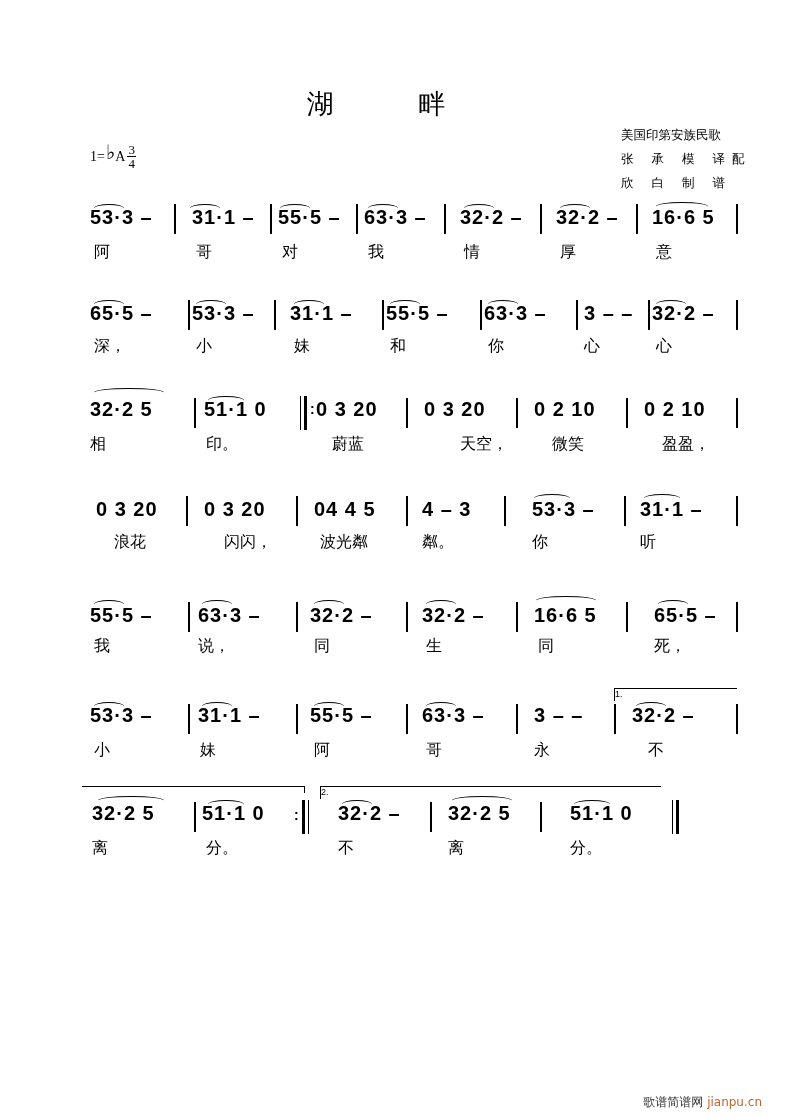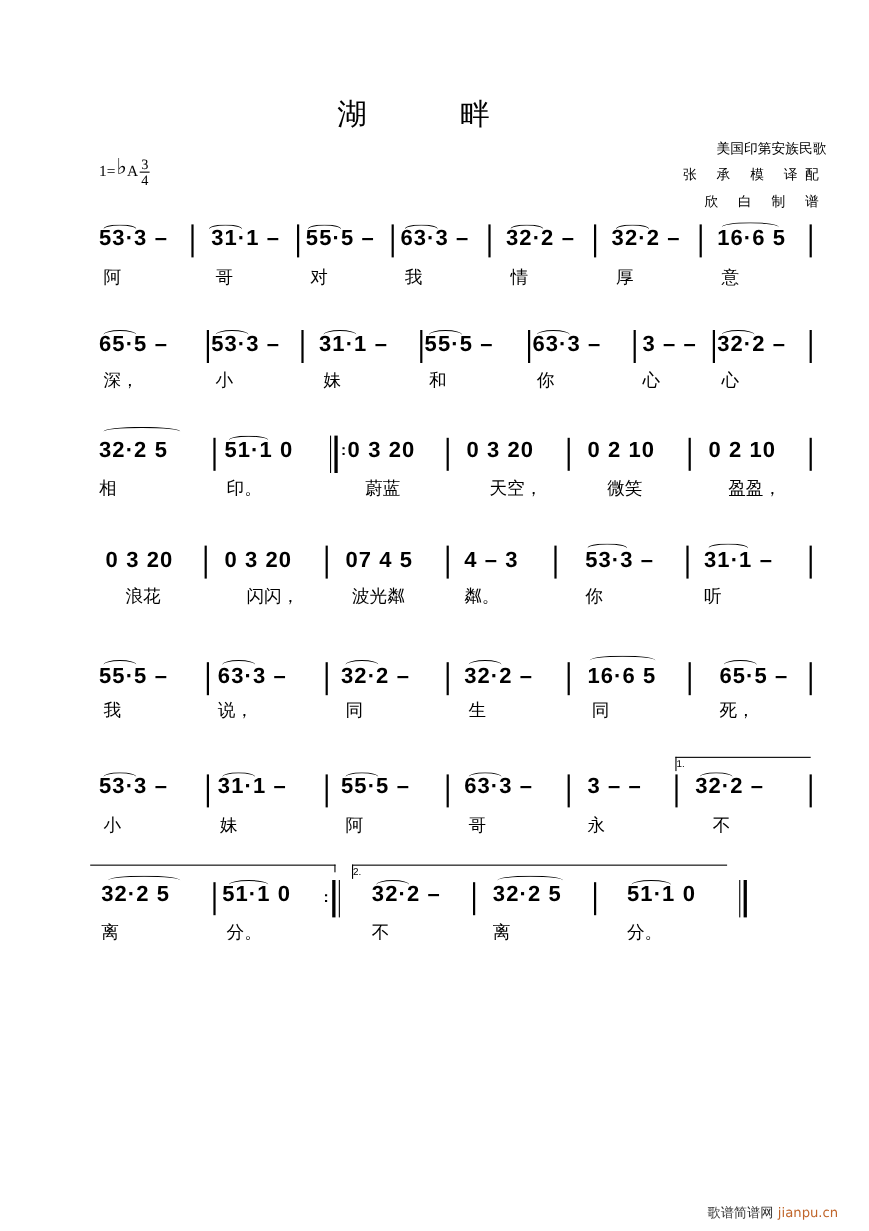--- a/index.html
+++ b/index.html
@@ -1,18 +1,18 @@
 <!DOCTYPE html>
 <html><head>
 <meta charset="utf-8">
 <style>
   html,body{margin:0;padding:0;background:#fff;}
   body{width:790px;height:1119px;position:relative;overflow:hidden;font-family:"Liberation Sans","DejaVu Sans",sans-serif;color:#000;}
   .title{position:absolute;top:86px;left:0;width:790px;text-align:center;font-size:27px;letter-spacing:38px;font-family:"DejaVu Sans",sans-serif;}
-  .credits{position:absolute;top:123px;left:621px;font-size:12.5px;line-height:24px;font-family:"DejaVu Sans",sans-serif;text-align:right;}
+  .credits{position:absolute;top:123px;left:621px;font-size:12.5px;line-height:24px;font-family:"DejaVu Sans",sans-serif;}
   .credits div{white-space:nowrap;}
   .credits .sp{letter-spacing:7px;}
   .key{position:absolute;top:143px;left:90px;font-family:"Liberation Serif",serif;font-size:14px;display:flex;align-items:center;}
   .key .flat{font-size:20px;margin-top:-10px;margin-left:1px;}
   .key .frac{display:inline-flex;flex-direction:column;align-items:center;font-size:13px;line-height:13px;margin-left:2px;}
   .key .frac span:first-child{border-bottom:1px solid #000;padding:0 1px;}
   .row{position:absolute;left:88px;width:650px;height:90px;}
   .barline{position:absolute;width:1.5px;height:30px;background:#000;}
   .notes{position:absolute;top:26px;font-size:20px;font-weight:bold;white-space:pre;letter-spacing:1px;font-family:"Liberation Sans",sans-serif;}
   .lyric{position:absolute;font-size:16px;font-family:"DejaVu Sans",sans-serif;white-space:pre;}
@@ -113,38 +113,38 @@
   <div class="barline" style="left:106px;top:26px"></div>
   <div class="slur" style="left:120px;top:24px;width:36px"></div>
   <div class="notes" style="left:116px">51·1 0</div>
   <div class="lyric" style="left:118px;top:62px">印。</div>
   <div class="dbl" style="left:212px;top:24px"></div>
   <div class="rep" style="left:222px;top:32px">:</div>
   <div class="notes" style="left:228px">0 3 20</div>
   <div class="lyric" style="left:244px;top:62px">蔚蓝</div>
   <div class="barline" style="left:318px;top:26px"></div>
   <div class="notes" style="left:336px">0 3 20</div>
-  <div class="lyric" style="left:357px;top:62px">天空，</div>
+  <div class="lyric" style="left:372px;top:62px">天空，</div>
   <div class="barline" style="left:428px;top:26px"></div>
   <div class="notes" style="left:446px">0 2 10</div>
   <div class="lyric" style="left:464px;top:62px">微笑</div>
   <div class="barline" style="left:538px;top:26px"></div>
   <div class="notes" style="left:556px">0 2 10</div>
   <div class="lyric" style="left:574px;top:62px">盈盈，</div>
   <div class="barline" style="left:648px;top:26px"></div>
 </div>
 
 <div class="row" style="top:472px">
   <div class="notes" style="left:8px">0 3 20</div>
   <div class="lyric" style="left:26px;top:60px">浪花</div>
   <div class="barline" style="left:98px;top:24px"></div>
   <div class="notes" style="left:116px">0 3 20</div>
   <div class="lyric" style="left:136px;top:60px">闪闪，</div>
   <div class="barline" style="left:208px;top:24px"></div>
-  <div class="notes" style="left:226px">07 4 5</div>
+  <div class="notes" style="left:226px">04 4 5</div>
   <div class="lyric" style="left:232px;top:60px">波光粼</div>
   <div class="barline" style="left:318px;top:24px"></div>
   <div class="notes" style="left:334px">4 – 3</div>
   <div class="lyric" style="left:334px;top:60px">粼。</div>
   <div class="barline" style="left:416px;top:24px"></div>
   <div class="slur" style="left:446px;top:22px;width:36px"></div>
   <div class="notes" style="left:444px">53·3 –</div>
   <div class="lyric" style="left:444px;top:60px">你</div>
   <div class="barline" style="left:536px;top:24px"></div>
   <div class="slur" style="left:556px;top:22px;width:36px"></div>

